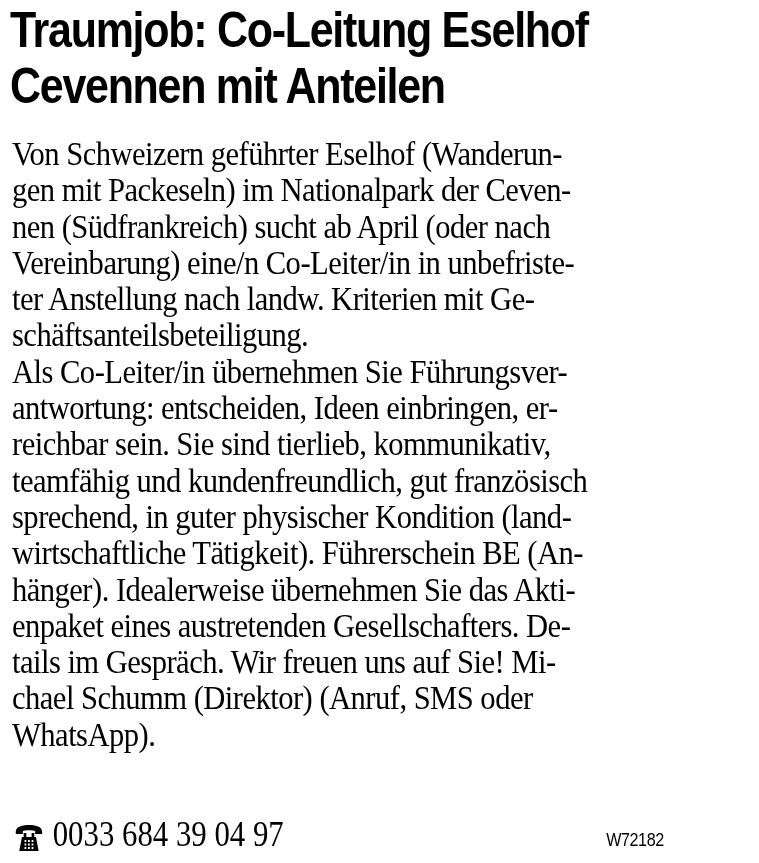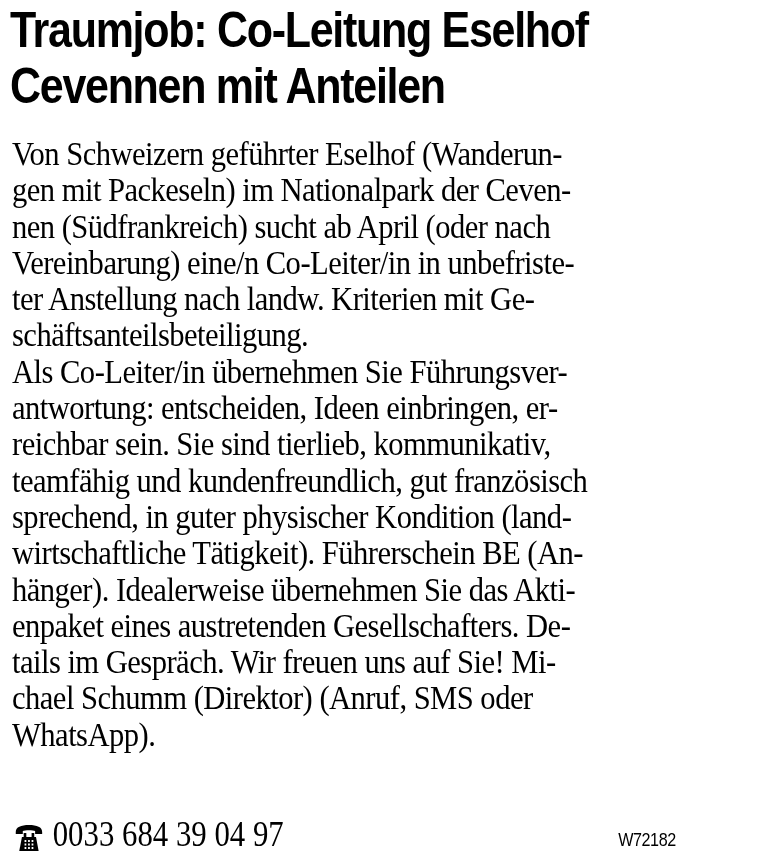--- a/index.html
+++ b/index.html
@@ -13,21 +13,20 @@
       overflow: hidden;
       position: relative;
       color: #000000;
     }
     .ad {
       position: absolute;
       left: 0;
       top: 0;
       width: 678px;
       height: 863px;
-      padding-left: 12px;
     }
     .headline {
       position: absolute;
       left: 10px;
       top: 2px;
       margin: 0;
       font-family: "Liberation Sans", sans-serif;
       font-weight: bold;
       font-size: 50px;
       line-height: 56px;

